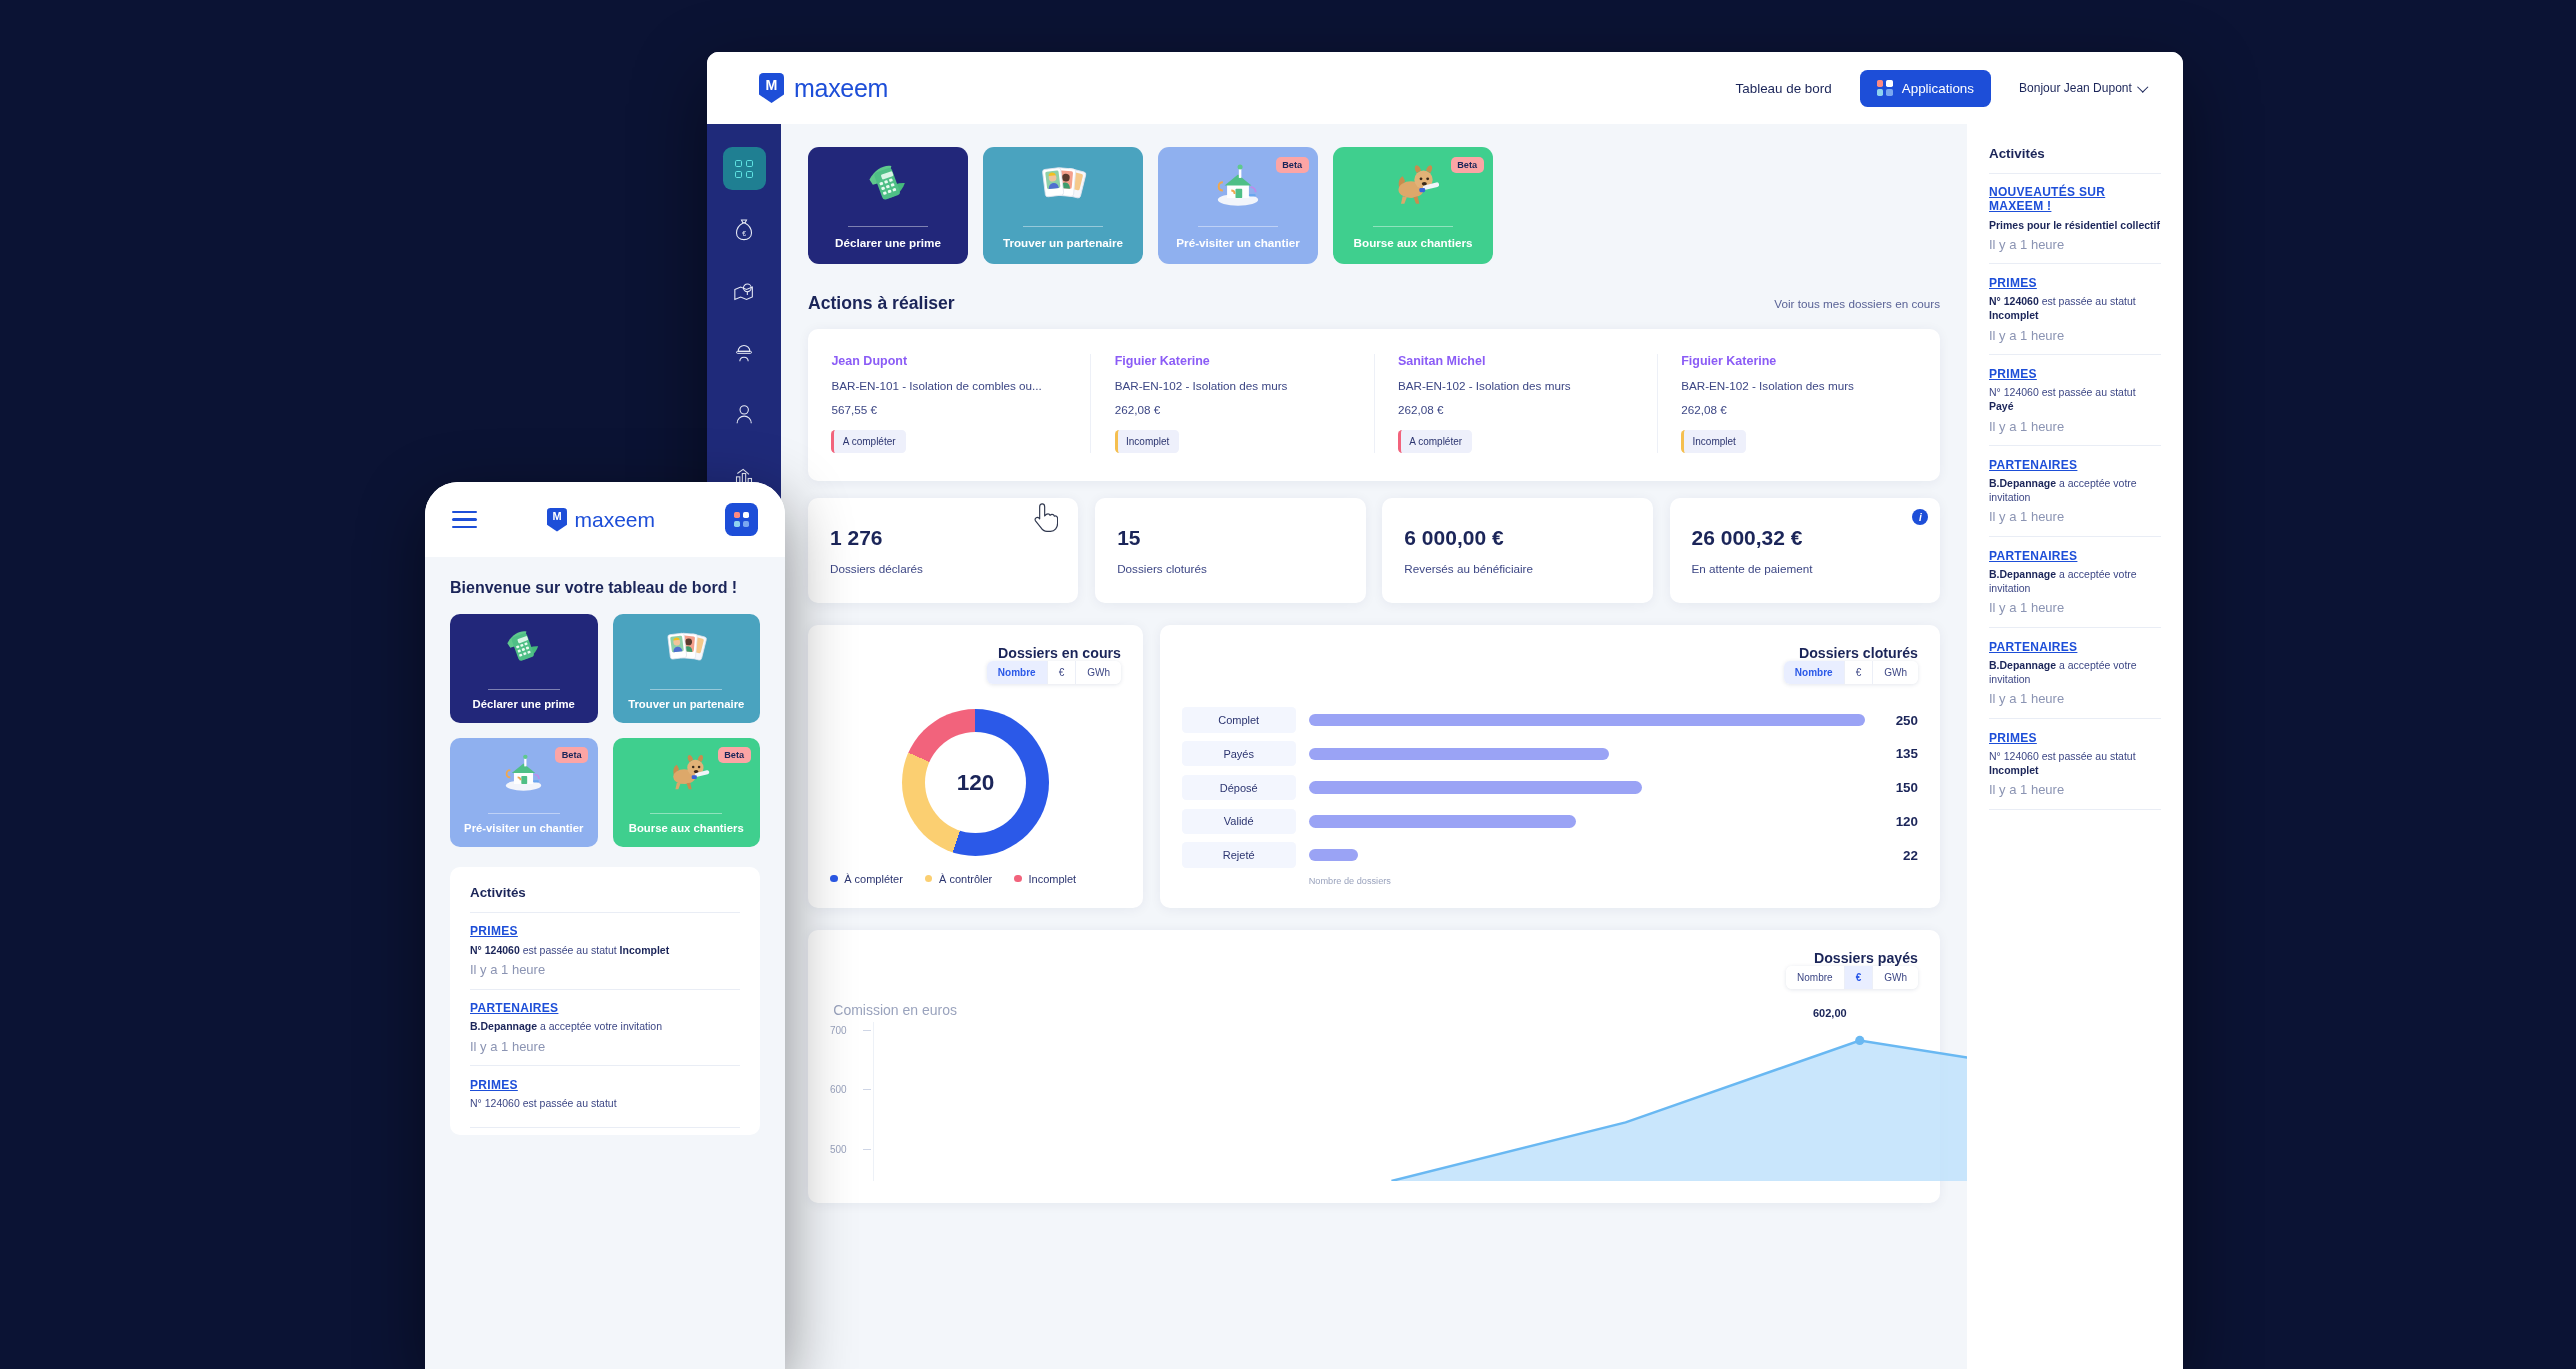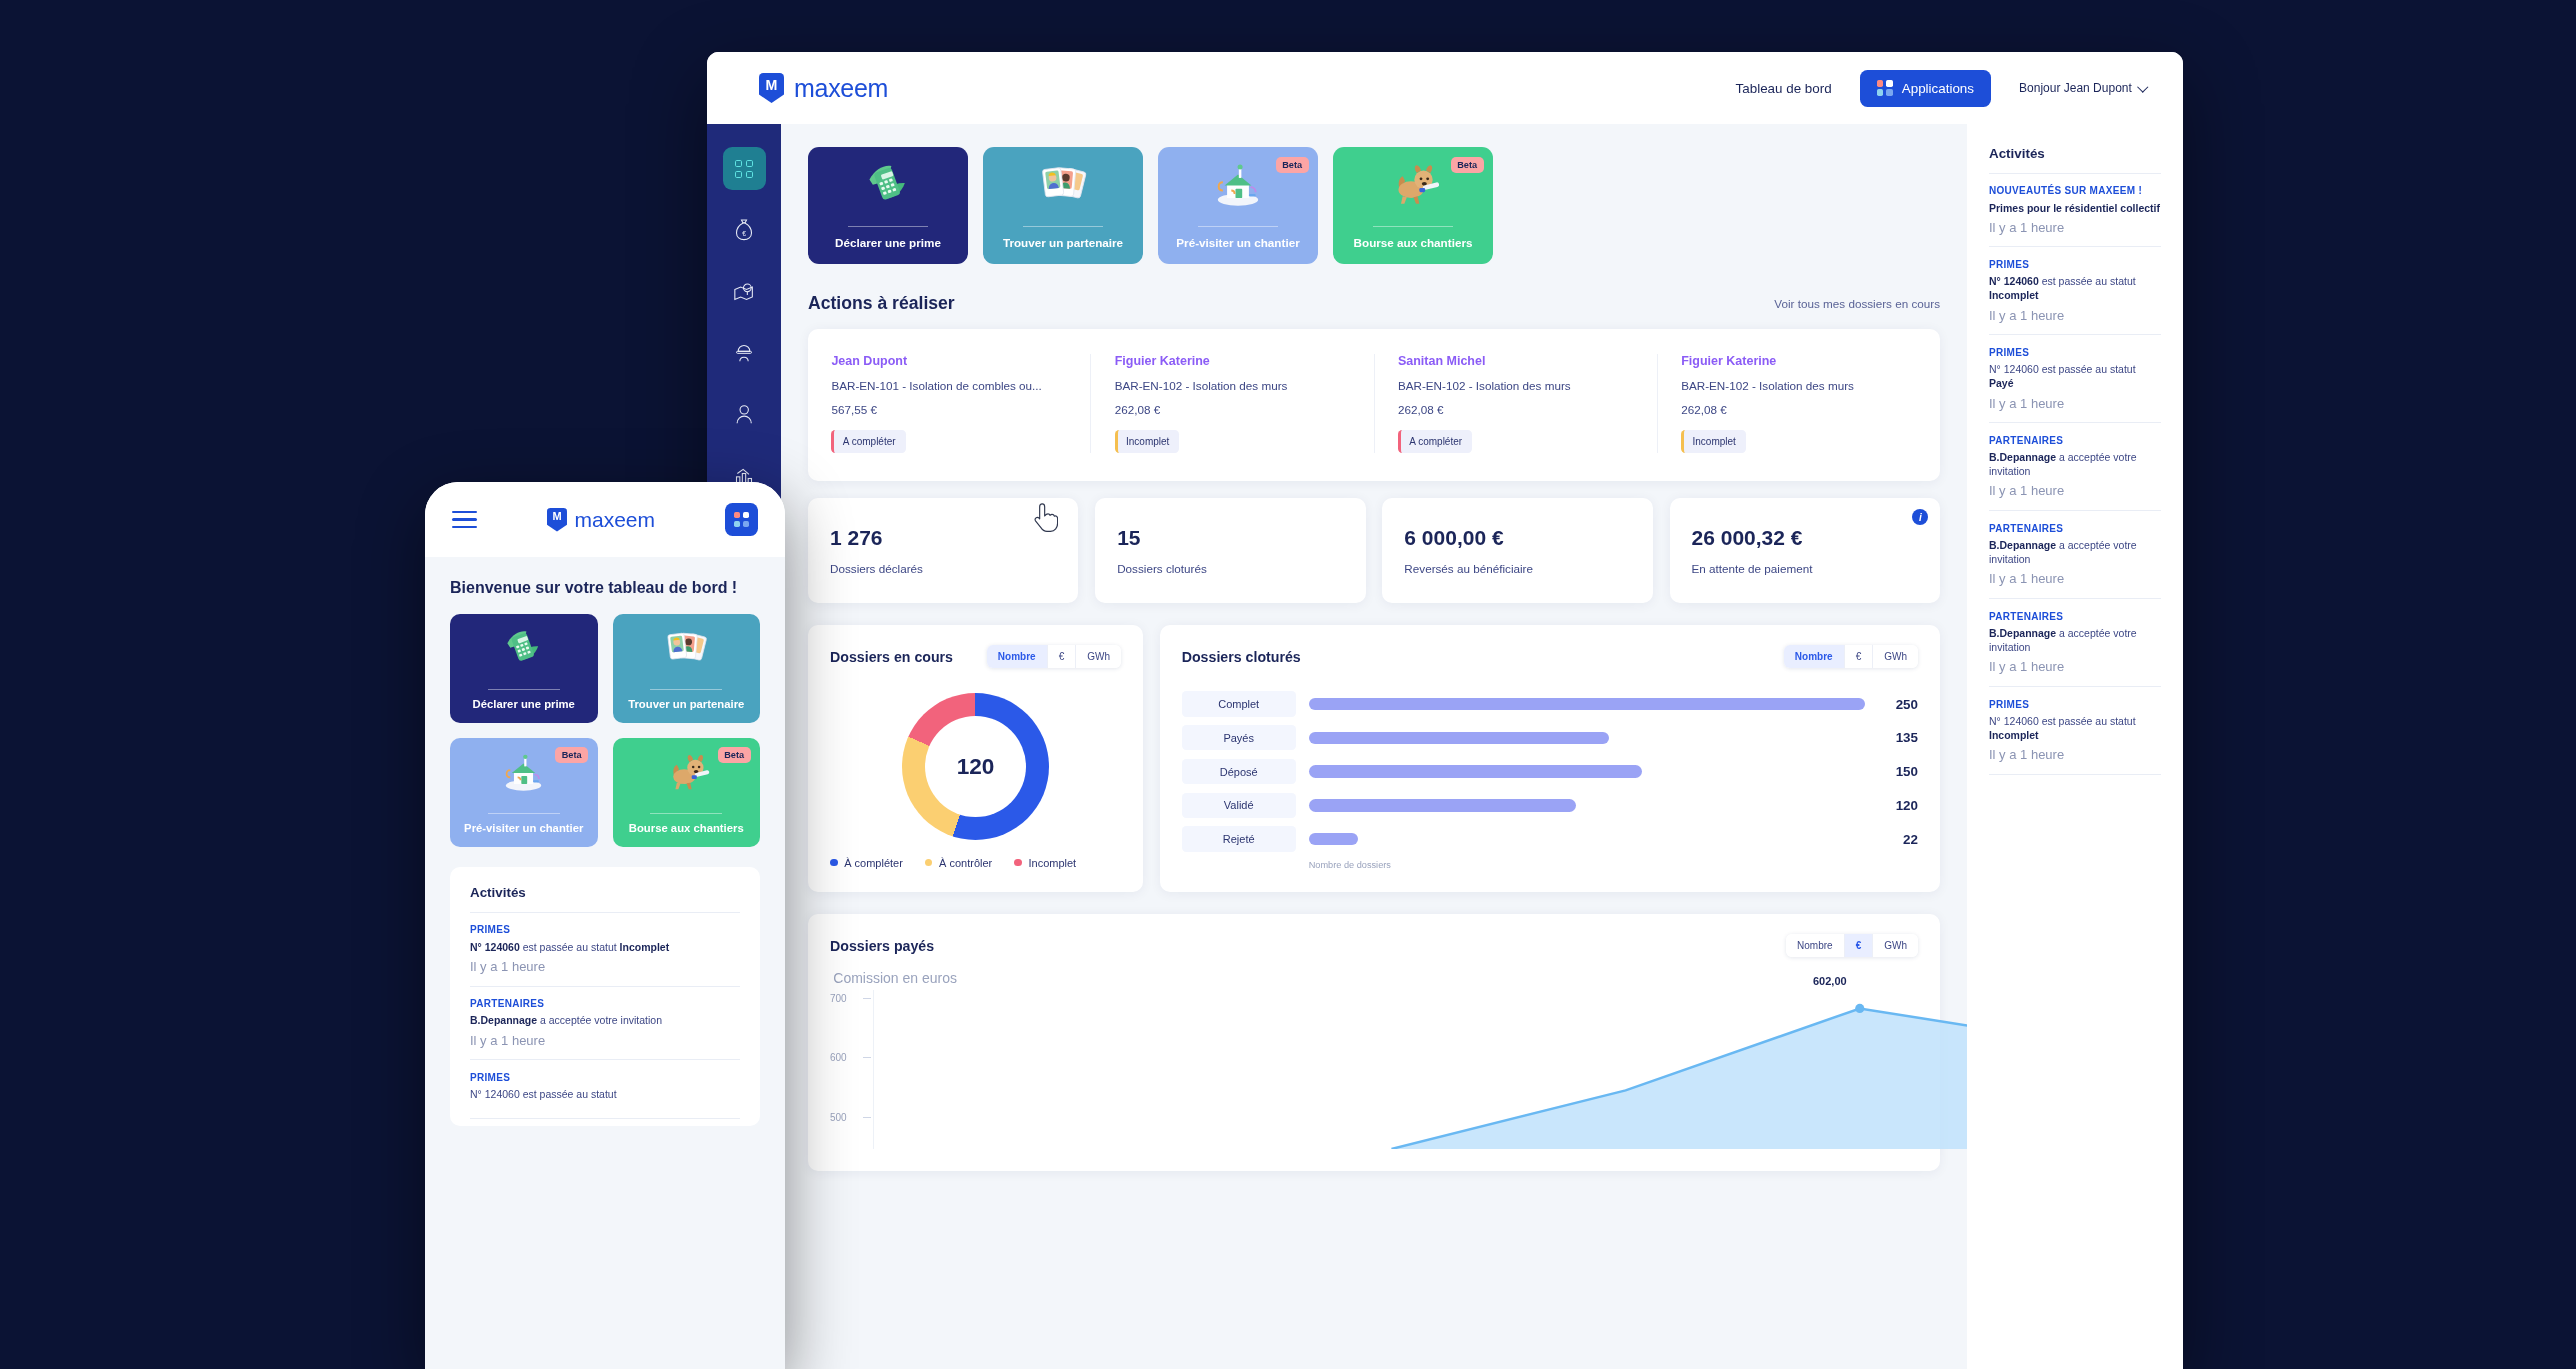--- a/index.html
+++ b/index.html
@@ -101,21 +101,21 @@
   .stat-val { font-size: 21px; font-weight: 700; color: #1b2559; margin-bottom: 11.7px; }
   .stat-lbl { font-size: 11.7px; color: #3d4785; }
   .info-dot {
     position: absolute; top: 11.7px; right: 11.7px; width: 16px; height: 16px; border-radius: 50%;
     background: #1d4ed8; color: #fff; font-size: 10px; font-style: italic; font-weight: 700;
     display: flex; align-items: center; justify-content: center; cursor: pointer;
   }
 
   .charts { display: flex; gap: 16.7px; padding: 22px 27px 0 27px; }
   .panel { background: #fff; border-radius: 10px; padding: 20px 22px 22px 22px; box-shadow: 0 1.7px 11.7px rgba(20,40,90,.06); }
-  .panel-top { display: flex; align-items: center; margin-bottom: 6.7px; }
+  .panel-top { display: flex; align-items: flex-end; margin-bottom: 6.7px; flex-direction: column; }
   .panel-title { font-size: 14.2px; font-weight: 700; color: #1b2559; }
   .seg { margin-left: auto; display: flex; background: #fff; border-radius: 5.9px; overflow: hidden; box-shadow: 0 0.8px 4.2px rgba(20,40,90,.12); }
   .seg button {
     border: none; background: #fff; font-size: 10px; color: #3d4785; padding: 5.9px 11px;
     cursor: pointer; font-family: inherit; border-right: 0.8px solid #eceff7;
   }
   .seg button:last-child { border-right: none; }
   .seg button.on { background: #e9eeff; color: #2b59e8; font-weight: 700; }
 
   .donut-wrap { display: flex; justify-content: center; align-items: center; padding: 18.4px 0 11.7px 0; }
@@ -144,21 +144,21 @@
 
   .area-panel { margin: 22px 27px 0 27px; }
   .area-axis-lbl { font-size: 14px; color: #9aa3bd; margin: 13.4px 0 3.3px 3.3px; }
   .area-plot { position: relative; height: 159px; }
   .ytick { position: absolute; left: 0; font-size: 10px; color: #9aa3bd; transform: translateY(-50%); }
   .tickmark { position: absolute; left: 33px; width: 7.5px; height: 0.8px; background: #cfd6e6; }
 
   
   .aside-title { font-size: 13.4px; font-weight: 700; color: #1b2559; padding-bottom: 11.7px; border-bottom: 0.8px solid #e9edf5; }
   .act { padding: 11.7px 0 11.7px 0; border-bottom: 0.8px solid #e9edf5; }
-  .act-cat { font-size: 10px; font-weight: 700; color: #1d4ed8; letter-spacing: 0.3px; margin-bottom: 4.2px; }
+  .act-cat { font-size: 12px; font-weight: 700; color: #1d4ed8; letter-spacing: 0.3px; margin-bottom: 4.2px; text-decoration: underline; }
   .act-txt { font-size: 10.5px; color: #3d4785; line-height: 1.35; margin-bottom: 5px; }
   .act-txt b { color: #1b2559; }
   .act-time { font-size: 13px; color: #8b94b3; }
 
   
   #mobile {
     position: absolute; left: 425px; top: 482px; width: 360px; height: 888px;
     background: #fff; border-radius: 33px 33px 0 0; overflow: hidden;
     box-shadow: 0 20px 67px rgba(0,0,0,.45);
   }

